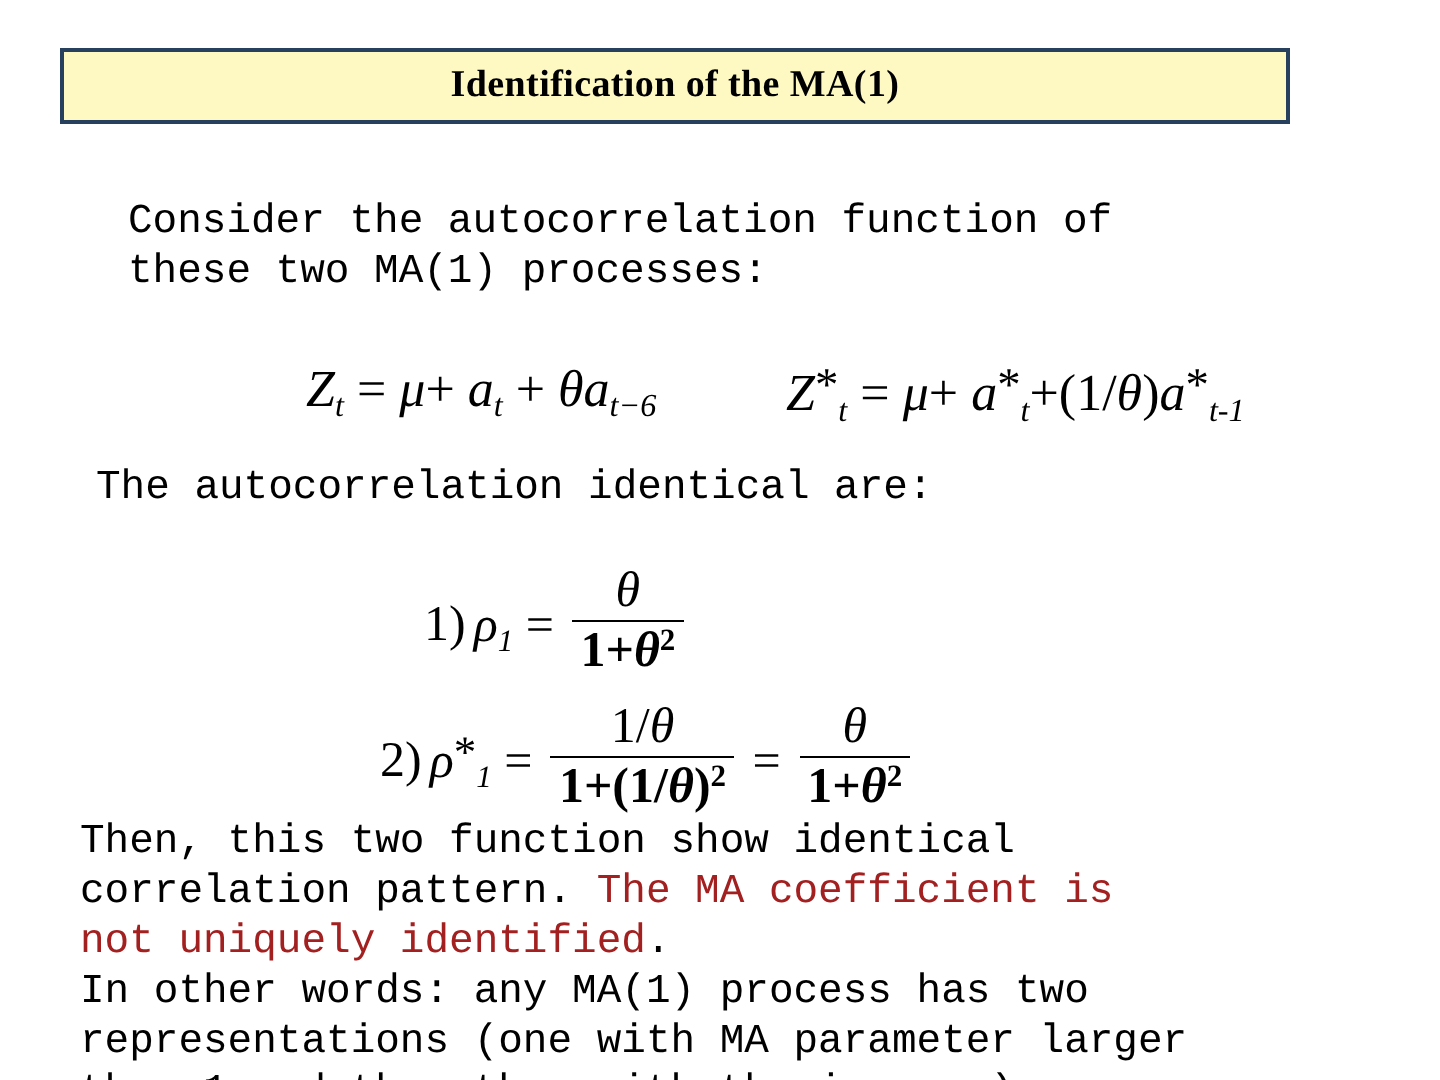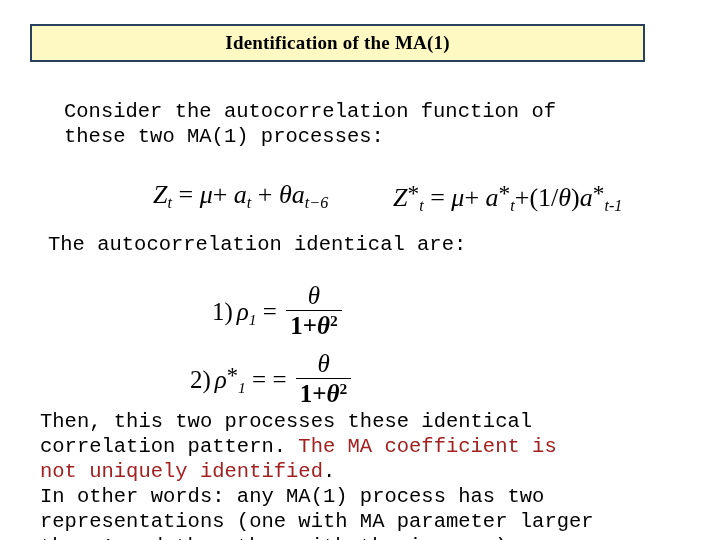--- a/index.html
+++ b/index.html
@@ -170,25 +170,29 @@
   <span class="up">=</span>
   <span class="frac">
     <span class="num"><i class="v">θ</i></span>
     <span class="den"><span class="up">1+</span><i class="v">θ</i><span class="sup">2</span></span>
   </span>
 </div>
 
 <div class="formula" id="formula-2">
   <span class="fnum">2)</span><i class="v">ρ</i><span class="star">*</span><span class="sub up">1</span>
   <span class="up">=</span>
+  <span class="frac">
+    <span class="num"><span class="up">1/</span><i class="v">θ</i></span>
+    <span class="den"><span class="up">1+(1/</span><i class="v">θ</i><span class="up">)</span><span class="sup">2</span></span>
+  </span>
   <span class="up">=</span>
   <span class="frac">
     <span class="num"><i class="v">θ</i></span>
     <span class="den"><span class="up">1+</span><i class="v">θ</i><span class="sup">2</span></span>
   </span>
 </div>
 
-<div class="body-text" id="conclusion-block"><span>Then, this two processes these identical
+<div class="body-text" id="conclusion-block"><span>Then, this two function show identical
 correlation pattern. </span><span class="red">The MA coefficient is
 not uniquely identified</span><span>.
 In other words: any MA(1) process has two
 representations (one with MA parameter larger
 than 1 and the other with the inverse).</span></div>
 
 </body></html>

